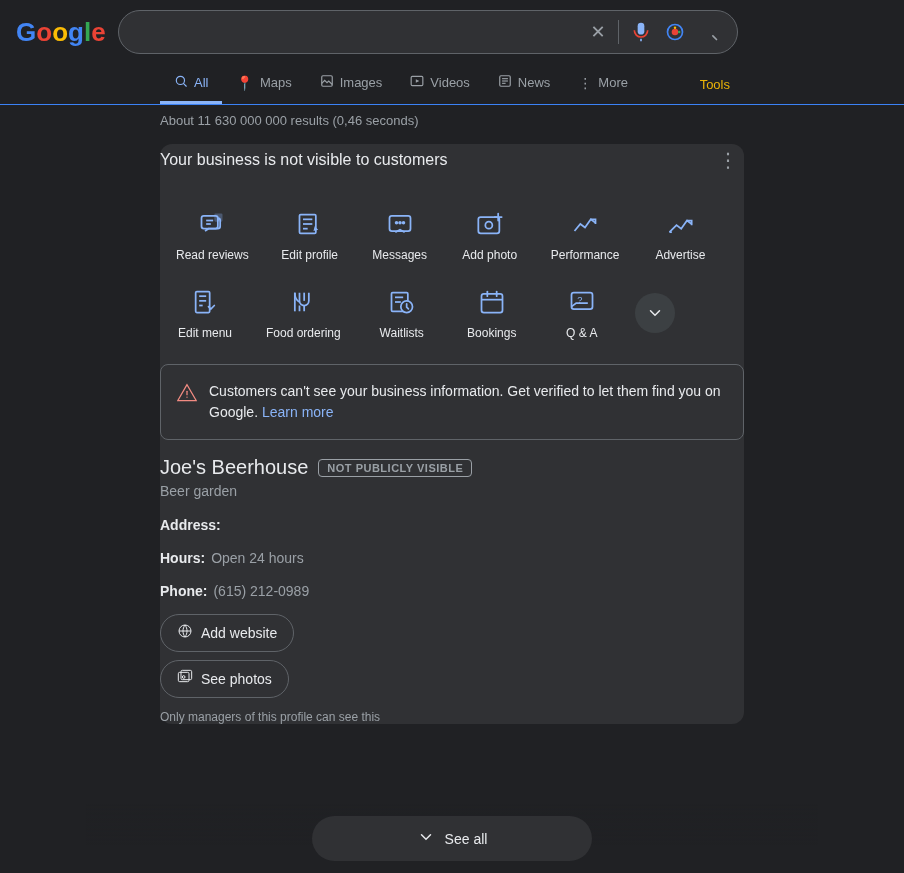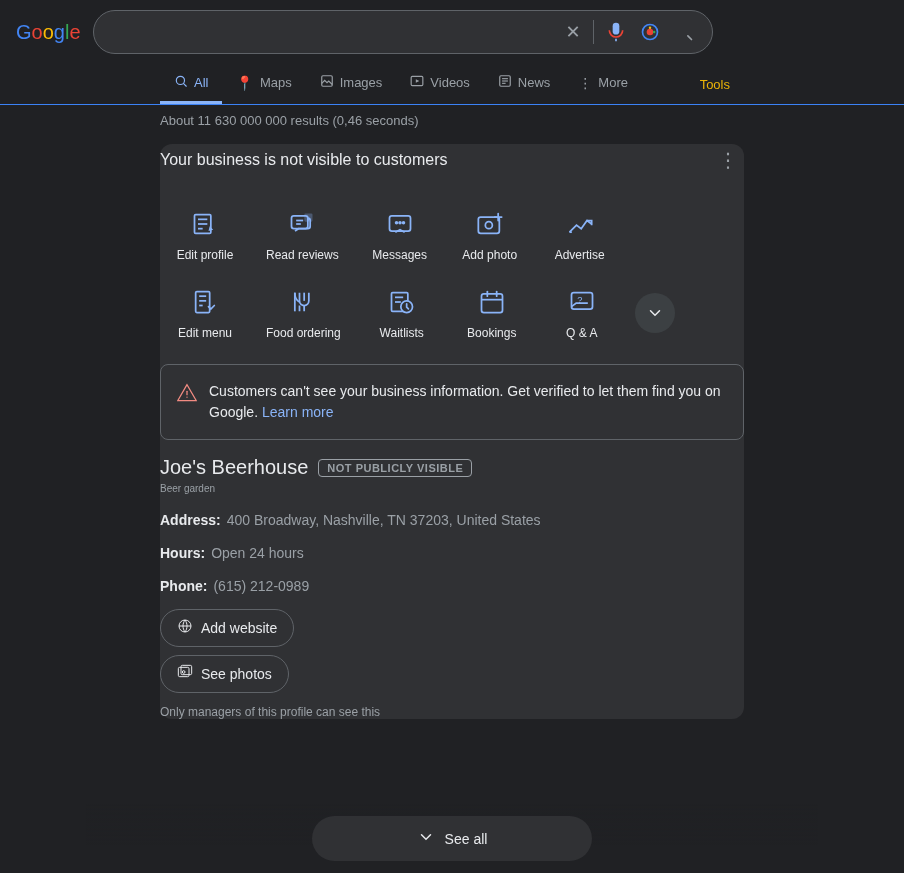--- a/index.html
+++ b/index.html
@@ -15,22 +15,22 @@
     
     .header {
       display: flex;
       align-items: center;
       padding: 10px 16px;
       gap: 12px;
       background: #202124;
     }
 
     .google-logo {
-      font-size: 20px;
-      font-weight: 400;
+      font-size: 26px;
+      font-weight: 700;
       cursor: pointer;
       flex-shrink: 0;
       color: #e8eaed;
     }
     .google-logo span.g-blue { color: #4285f4; }
     .google-logo span.g-red { color: #ea4335; }
     .google-logo span.g-yellow { color: #fbbc05; }
     .google-logo span.g-green { color: #34a853; }
     .google-logo span.g-blue2 { color: #4285f4; }
     .google-logo span.g-red2 { color: #ea4335; }
@@ -277,21 +277,21 @@
       border: 1px solid #9aa0a6;
       color: #9aa0a6;
       font-size: 11px;
       padding: 2px 8px;
       border-radius: 4px;
       font-weight: 600;
       letter-spacing: 0.5px;
     }
     .business-category {
       color: #9aa0a6;
-      font-size: 10px;
+      font-size: 14px;
       margin-bottom: 16px;
     }
     .info-row {
       display: flex;
       gap: 6px;
       margin-bottom: 12px;
       font-size: 14px;
       line-height: 1.5;
     }
     .info-label {
@@ -458,47 +458,47 @@
 
     <div class="panel-header">
       <span class="panel-title">Your business is not visible to customers</span>
       <button class="more-btn">⋮</button>
     </div>
 
     <div class="action-row">
       <div class="action-item">
         <div class="action-icon">
           <svg width="28" height="28" viewBox="0 0 24 24" fill="none">
-            <rect x="3" y="4" width="14" height="16" rx="1" stroke="#8ab4f8" stroke-width="1.5"></rect>
-            <line x1="6" y1="8" x2="14" y2="8" stroke="#8ab4f8" stroke-width="1.5"></line>
-            <line x1="6" y1="12" x2="14" y2="12" stroke="#8ab4f8" stroke-width="1.5"></line>
-            <line x1="6" y1="16" x2="10" y2="16" stroke="#8ab4f8" stroke-width="1.5"></line>
-            <path d="M16 14l3 3-4 1 1-4z" fill="#8ab4f8"></path>
-          </svg>
-        </div>
-        <span class="action-label">Edit profile</span>
-      </div>
-
-      <div class="action-item">
-        <div class="action-icon">
-          <svg width="28" height="28" viewBox="0 0 24 24" fill="none">
             <rect x="3" y="5" width="14" height="11" rx="2" stroke="#8ab4f8" stroke-width="1.5"></rect>
             <path d="M6 18l3-2h8a2 2 0 002-2V9a2 2 0 00-2-2" stroke="#8ab4f8" stroke-width="1.5" fill="none"></path>
             <line x1="7" y1="9" x2="13" y2="9" stroke="#8ab4f8" stroke-width="1.5"></line>
             <line x1="7" y1="12" x2="11" y2="12" stroke="#8ab4f8" stroke-width="1.5"></line>
             <rect x="14" y="3" width="7" height="7" rx="1" fill="#8ab4f8" opacity="0.3"></rect>
             <text x="16" y="9" font-size="5" fill="#8ab4f8">+</text>
           </svg>
         </div>
         <span class="action-label">Read reviews</span>
       </div>
 
       <div class="action-item">
         <div class="action-icon">
           <svg width="28" height="28" viewBox="0 0 24 24" fill="none">
+            <rect x="3" y="4" width="14" height="16" rx="1" stroke="#8ab4f8" stroke-width="1.5"></rect>
+            <line x1="6" y1="8" x2="14" y2="8" stroke="#8ab4f8" stroke-width="1.5"></line>
+            <line x1="6" y1="12" x2="14" y2="12" stroke="#8ab4f8" stroke-width="1.5"></line>
+            <line x1="6" y1="16" x2="10" y2="16" stroke="#8ab4f8" stroke-width="1.5"></line>
+            <path d="M16 14l3 3-4 1 1-4z" fill="#8ab4f8"></path>
+          </svg>
+        </div>
+        <span class="action-label">Edit profile</span>
+      </div>
+
+      <div class="action-item">
+        <div class="action-icon">
+          <svg width="28" height="28" viewBox="0 0 24 24" fill="none">
             <rect x="3" y="5" width="18" height="13" rx="2" stroke="#8ab4f8" stroke-width="1.5"></rect>
             <path d="M8 19l4-2 4 2" stroke="#8ab4f8" stroke-width="1.5" fill="none"></path>
             <circle cx="9" cy="11" r="1.5" fill="#8ab4f8"></circle>
             <circle cx="12" cy="11" r="1.5" fill="#8ab4f8"></circle>
             <circle cx="15" cy="11" r="1.5" fill="#8ab4f8"></circle>
           </svg>
         </div>
         <span class="action-label">Messages</span>
       </div>
 
@@ -506,20 +506,29 @@
         <div class="action-icon">
           <svg width="28" height="28" viewBox="0 0 24 24" fill="none">
             <rect x="2" y="6" width="18" height="14" rx="2" stroke="#8ab4f8" stroke-width="1.5"></rect>
             <circle cx="11" cy="13" r="3" stroke="#8ab4f8" stroke-width="1.5"></circle>
             <path d="M19 3v6M16 6h6" stroke="#8ab4f8" stroke-width="1.5" stroke-linecap="round"></path>
           </svg>
         </div>
         <span class="action-label">Add photo</span>
       </div>
 
+      <div class="action-item">
+        <div class="action-icon">
+          <svg width="28" height="28" viewBox="0 0 24 24" fill="none">
+            <polyline points="3,18 8,12 12,15 17,8 21,11" stroke="#8ab4f8" stroke-width="1.5" fill="none"></polyline>
+            <polyline points="17,8 21,8 21,12" stroke="#8ab4f8" stroke-width="1.5" fill="none"></polyline>
+          </svg>
+        </div>
+        <span class="action-label">Performance</span>
+      </div>
 
       <div class="action-item">
         <div class="action-icon">
           <svg width="28" height="28" viewBox="0 0 24 24" fill="none">
             <polyline points="3,19 9,13 13,16 18,9 22,12" stroke="#8ab4f8" stroke-width="1.5" fill="none"></polyline>
             <polyline points="18,9 22,9 22,13" stroke="#8ab4f8" stroke-width="1.5" fill="none"></polyline>
             <path d="M3 19h2" stroke="#8ab4f8" stroke-width="1.5"></path>
           </svg>
         </div>
         <span class="action-label">Advertise</span>
@@ -616,21 +625,20 @@
 
     <div class="business-info">
       <div class="business-name-row">
         <span class="business-name">Joe's Beerhouse</span>
         <span class="not-visible-badge">NOT PUBLICLY VISIBLE</span>
       </div>
       <div class="business-category">Beer garden</div>
 
       <div class="info-row">
         <span class="info-label">Address:</span>
-        <span class="info-value">400 Broadway, Nashville, TN 37203, United States</span>
       </div>
 
       <div class="info-row">
         <span class="info-label">Hours:</span>
         <span class="info-value">Open 24 hours</span>
       </div>
 
       <div class="info-row">
         <span class="info-label">Phone:</span>
         <span class="info-value">(615) 212-0989</span>

